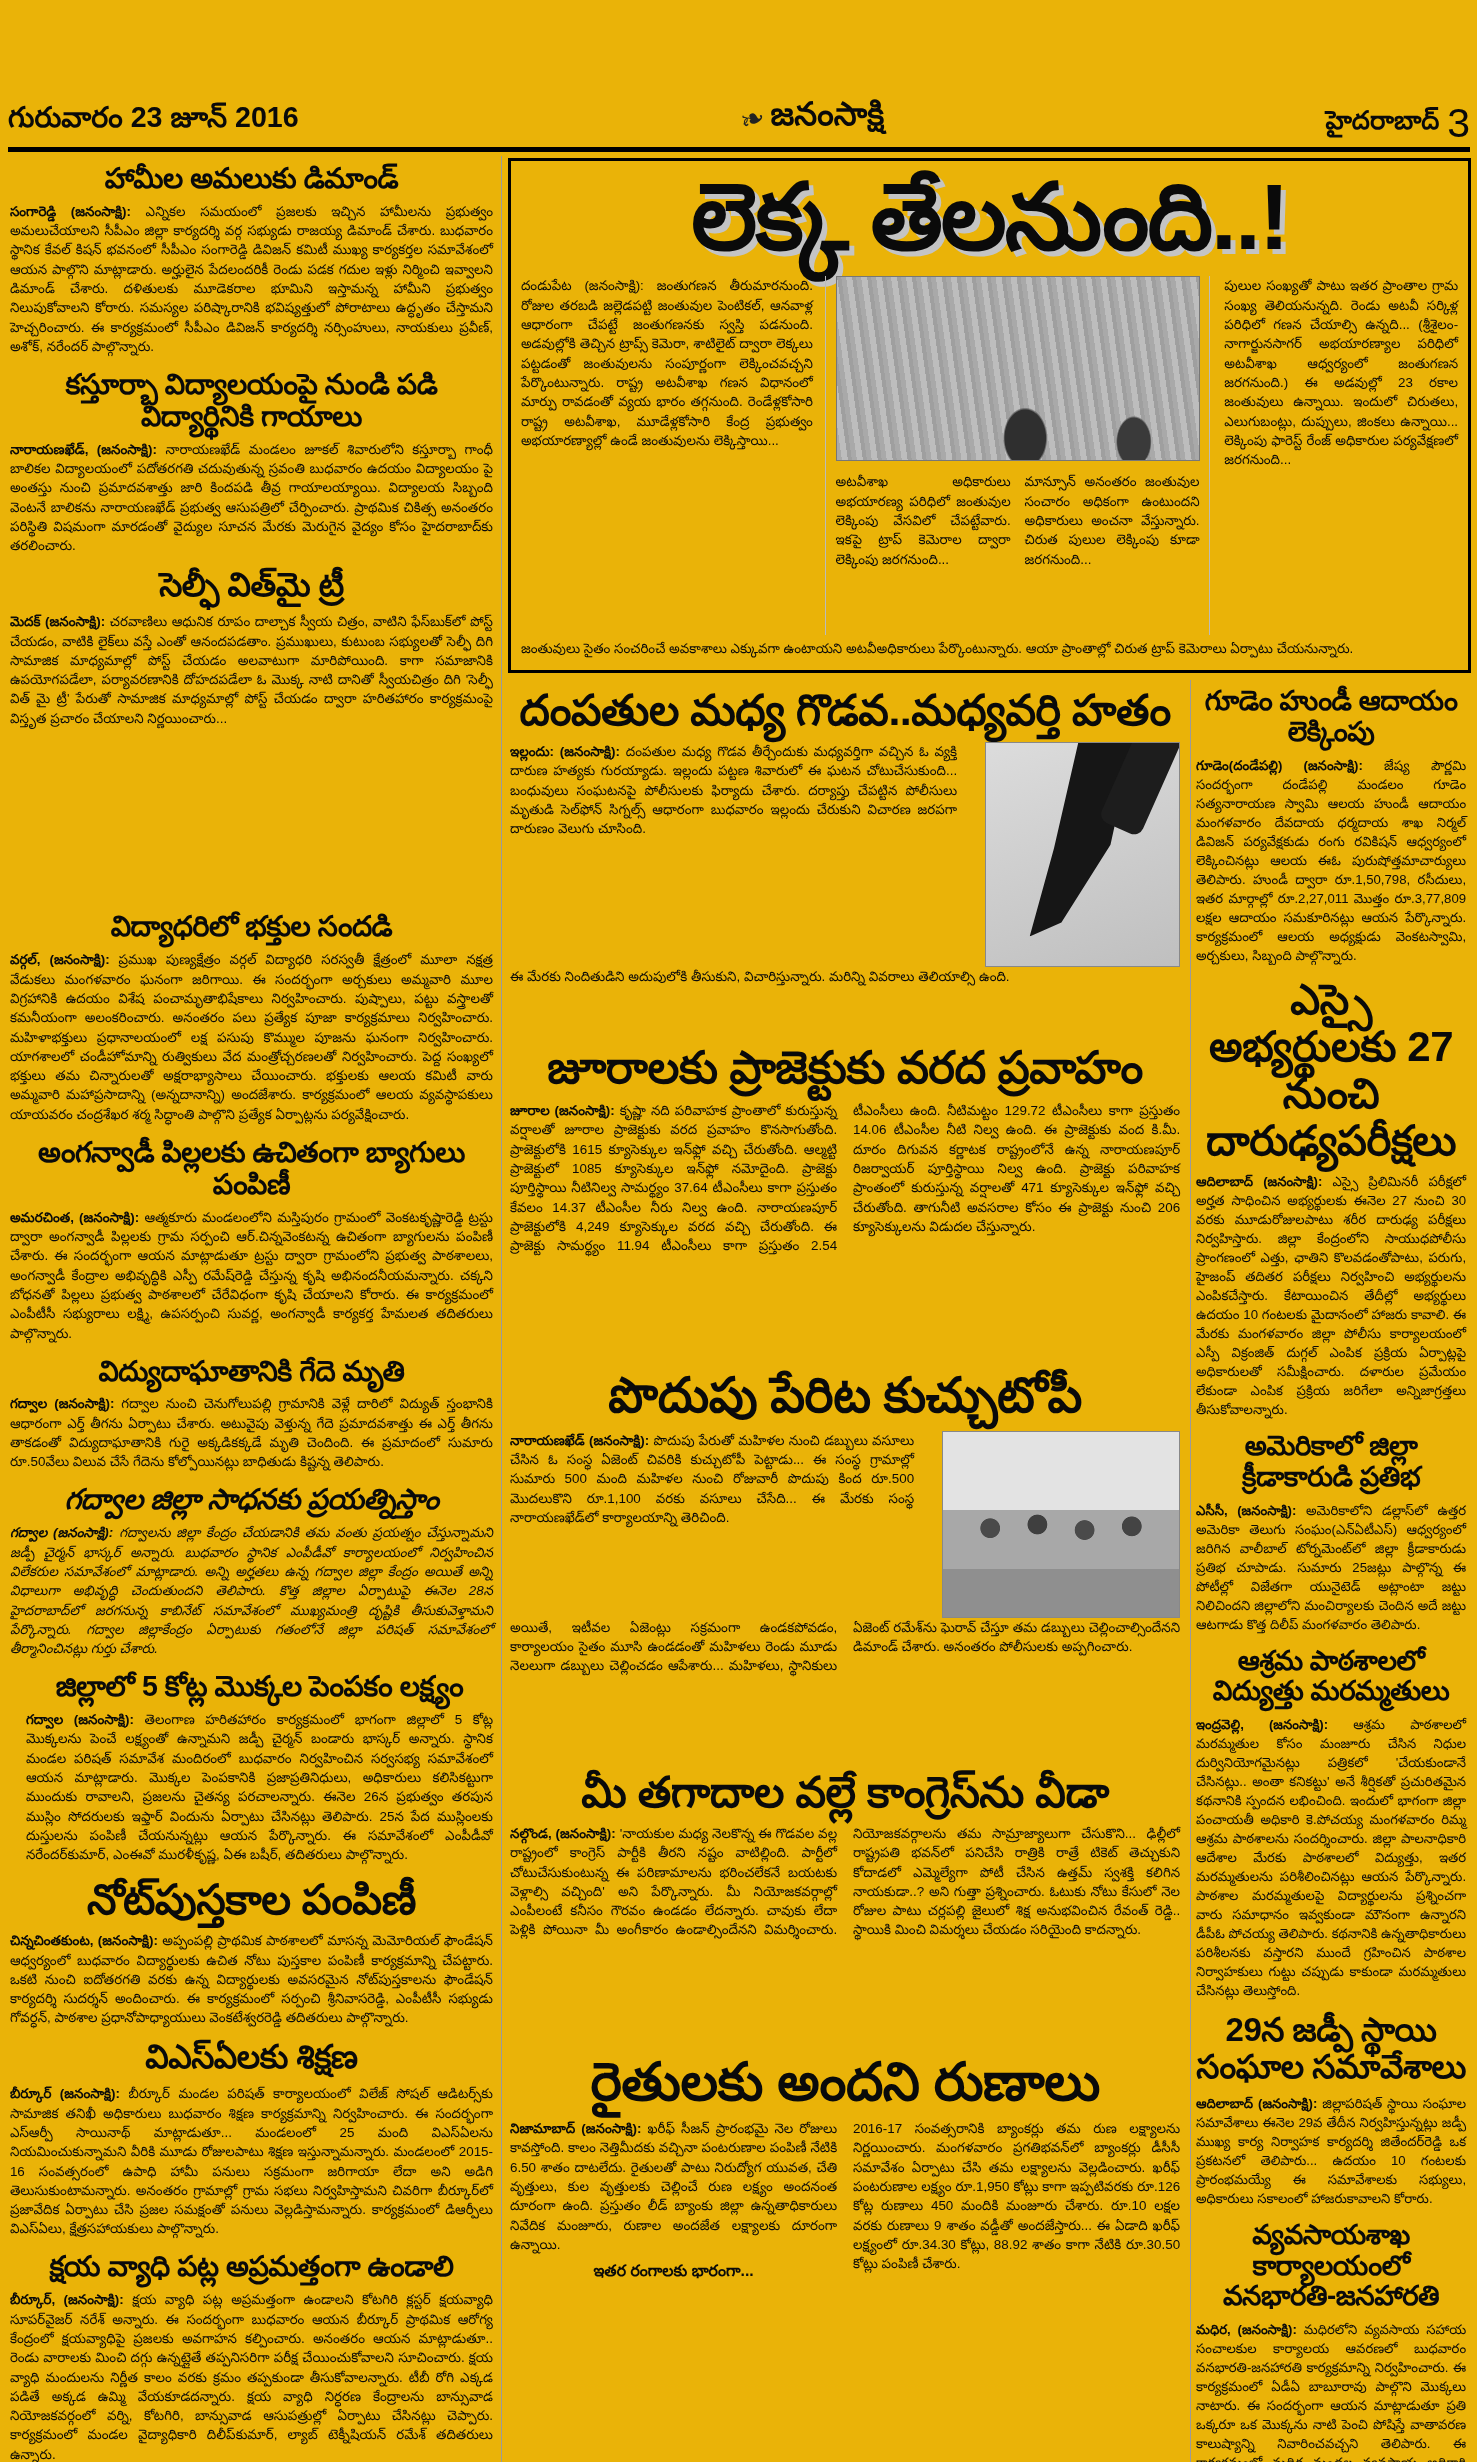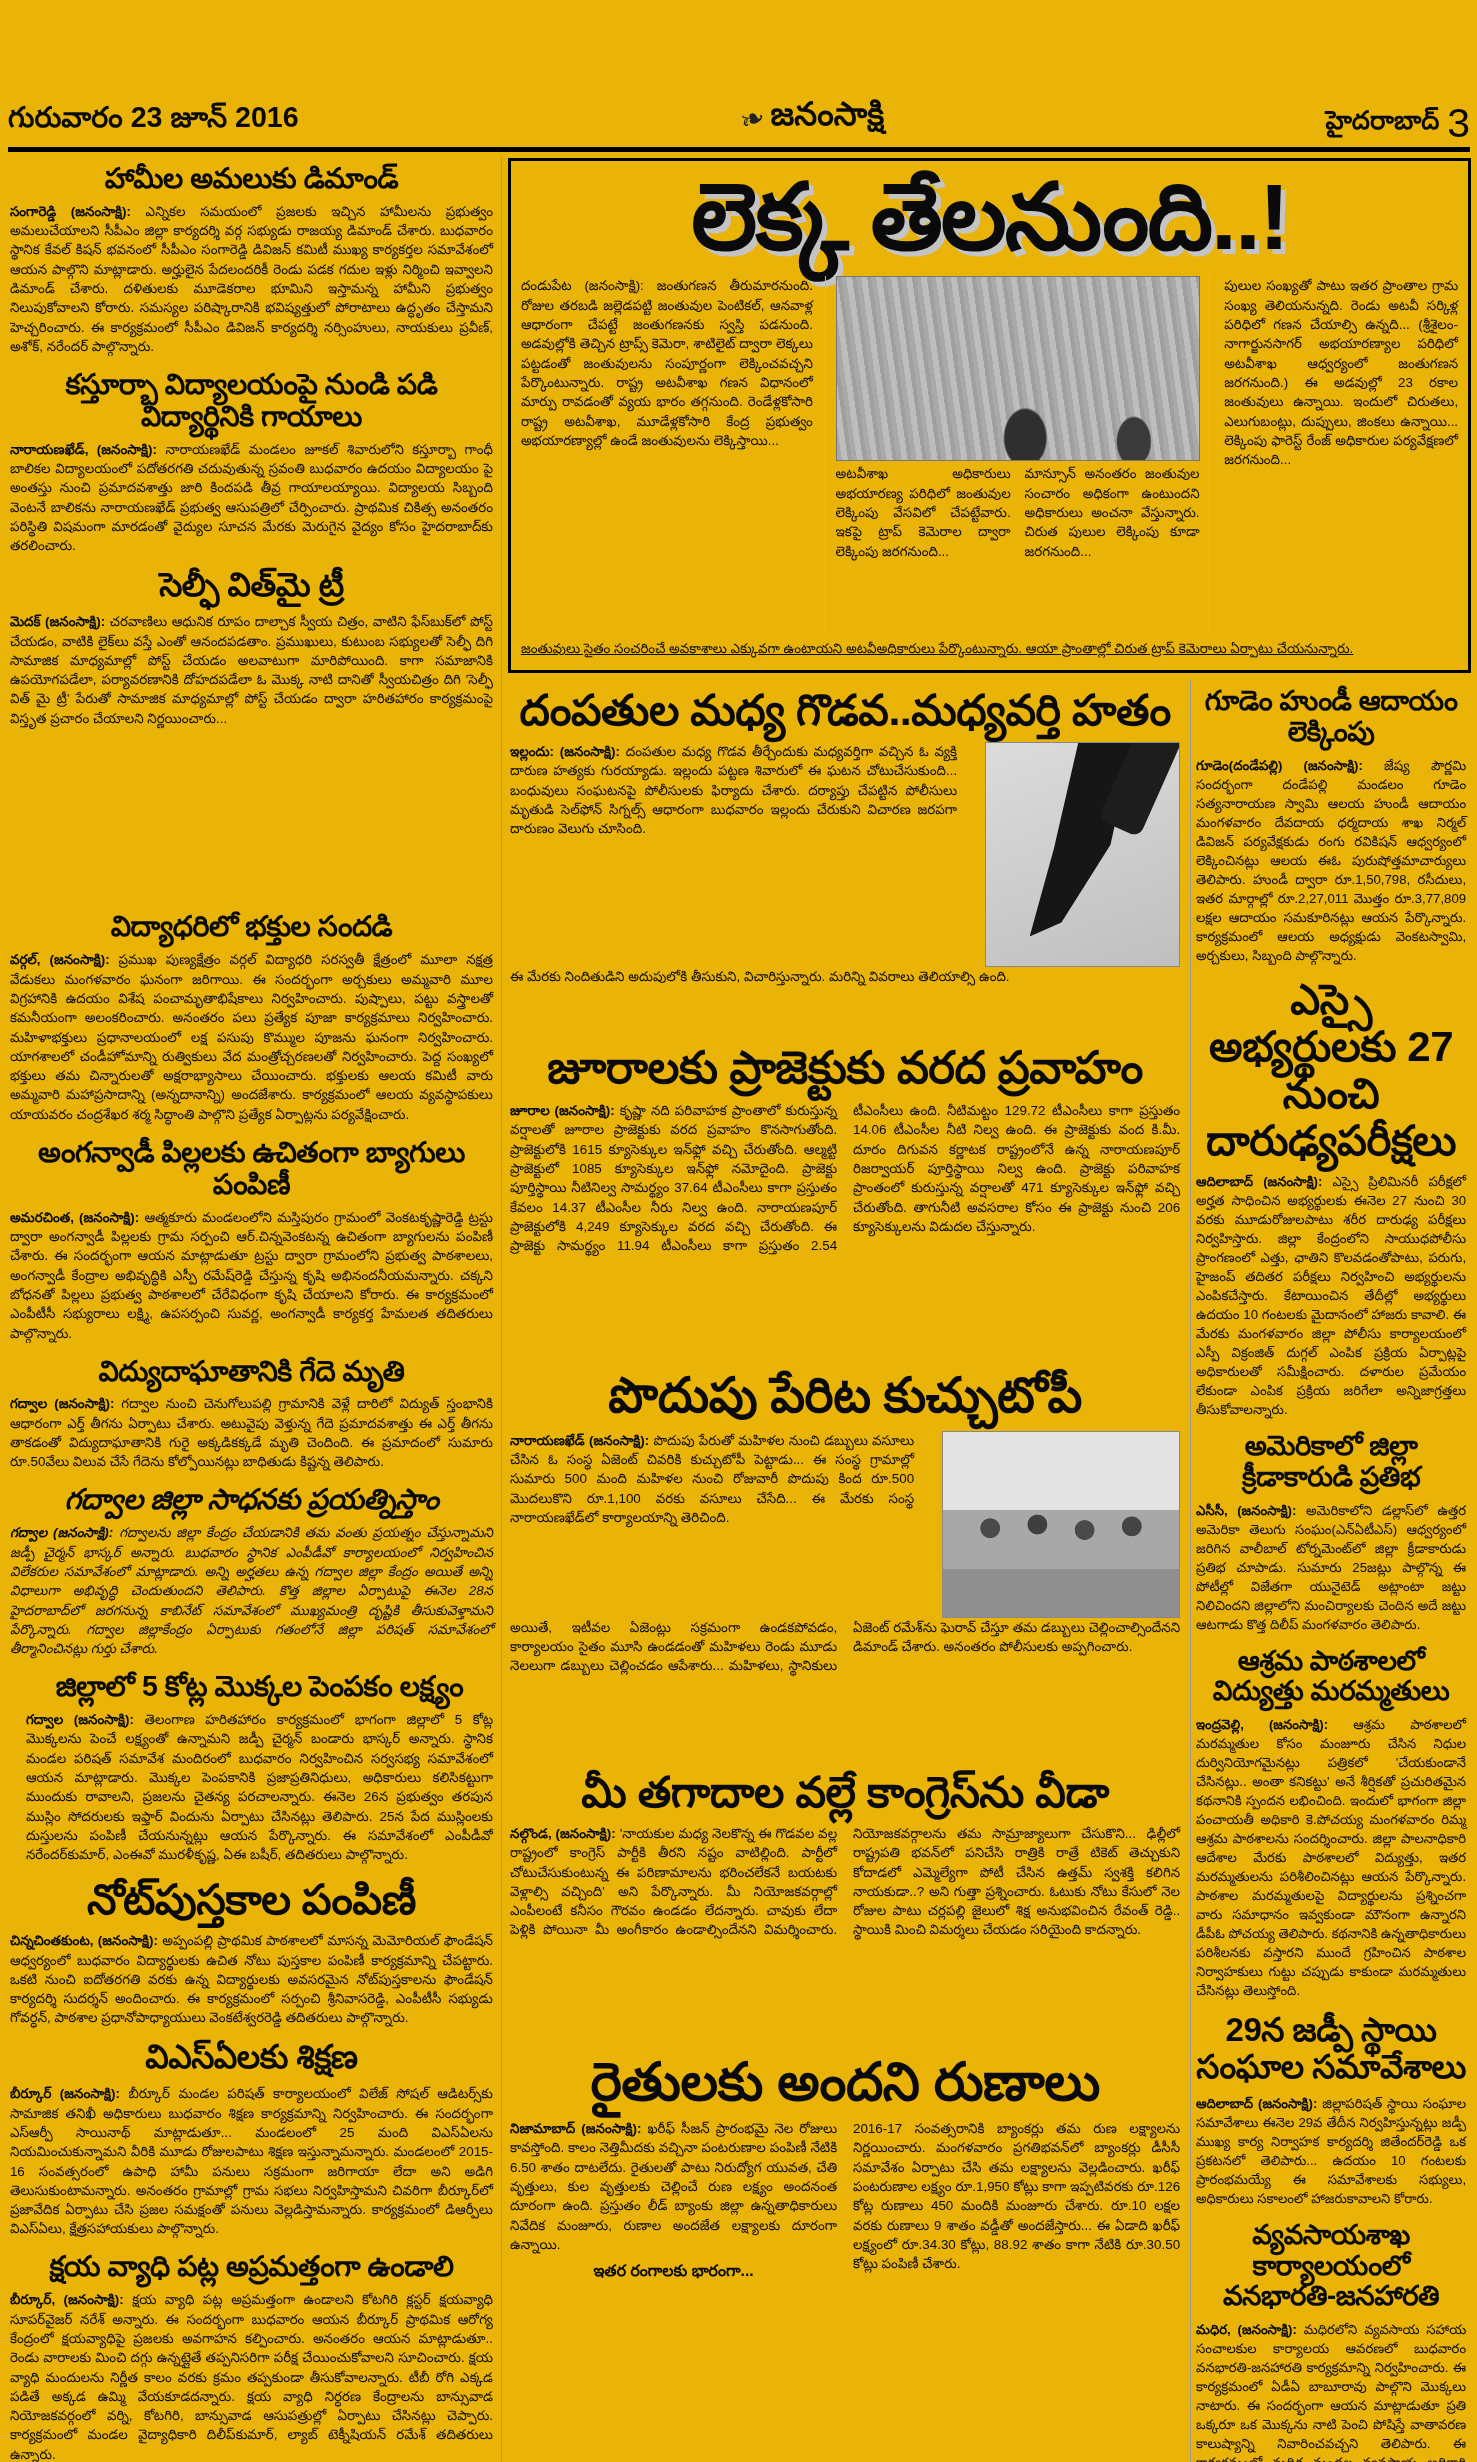--- a/index.html
+++ b/index.html
@@ -37,22 +37,22 @@
   .lead-c1{width:292px;}
   .lead-cm{width:364px;border-left:1px solid #bbb;border-right:1px solid #bbb;padding:0 9.9px;box-sizing:content-box;}
   .lead-cr{flex:1;padding-left:2px;}
   .lead p{font-size:13.4px;line-height:1.44;text-align:justify;margin:0 0 5.9px 0;}
   .forest-photo{width:364px;height:185px;border:1px solid #777;box-sizing:border-box;
      background:
        radial-gradient(37px 51px at 52% 88%, #2f2f2f 55%, rgba(0,0,0,0) 60%),
        radial-gradient(29.6px 43px at 82% 90%, #3a3a3a 55%, rgba(0,0,0,0) 60%),
        repeating-linear-gradient(82deg,#a9a9a9 0 4.9px,#bdbdbd 4.9px 10.8px,#9f9f9f 10.8px 14.8px),
        linear-gradient(180deg,#d2d2d2,#b3b3b3 55%,#c7c7c7);}
-  .lead-sub2{columns:2;column-gap:13.8px;margin-top:3px;}
-  .lead-bottom{border-top:0;margin-top:auto;padding-top:3.9px;text-decoration:underline;}
+  .lead-sub2{columns:2;column-gap:13.8px;margin-top:11px;}
+  .lead-bottom{border-top:0;margin-top:auto;padding-top:3.9px;}
   
   .col-center{position:absolute;left:508px;top:680px;width:678px;}
   .two-col{columns:2;column-gap:15.8px;}
   .split{display:flex;gap:28px;}
   .split .grow{flex:1;min-width:0;}
   .knife-photo{width:193px;height:223px;flex:0 0 auto;border:1px solid #888;position:relative;overflow:hidden;
      background:linear-gradient(160deg,#dcdcdc,#bfbfbf);}
   .knife-blade{position:absolute;left:17.7px;top:-29.6px;width:118px;height:227px;background:#161616;
      clip-path:polygon(55% 0,100% 0,92% 55%,60% 92%,35% 100%,45% 60%);transform:rotate(8deg);}
   .knife-handle{position:absolute;right:15.8px;top:-17.7px;width:45px;height:108px;background:#1d1d1d;

